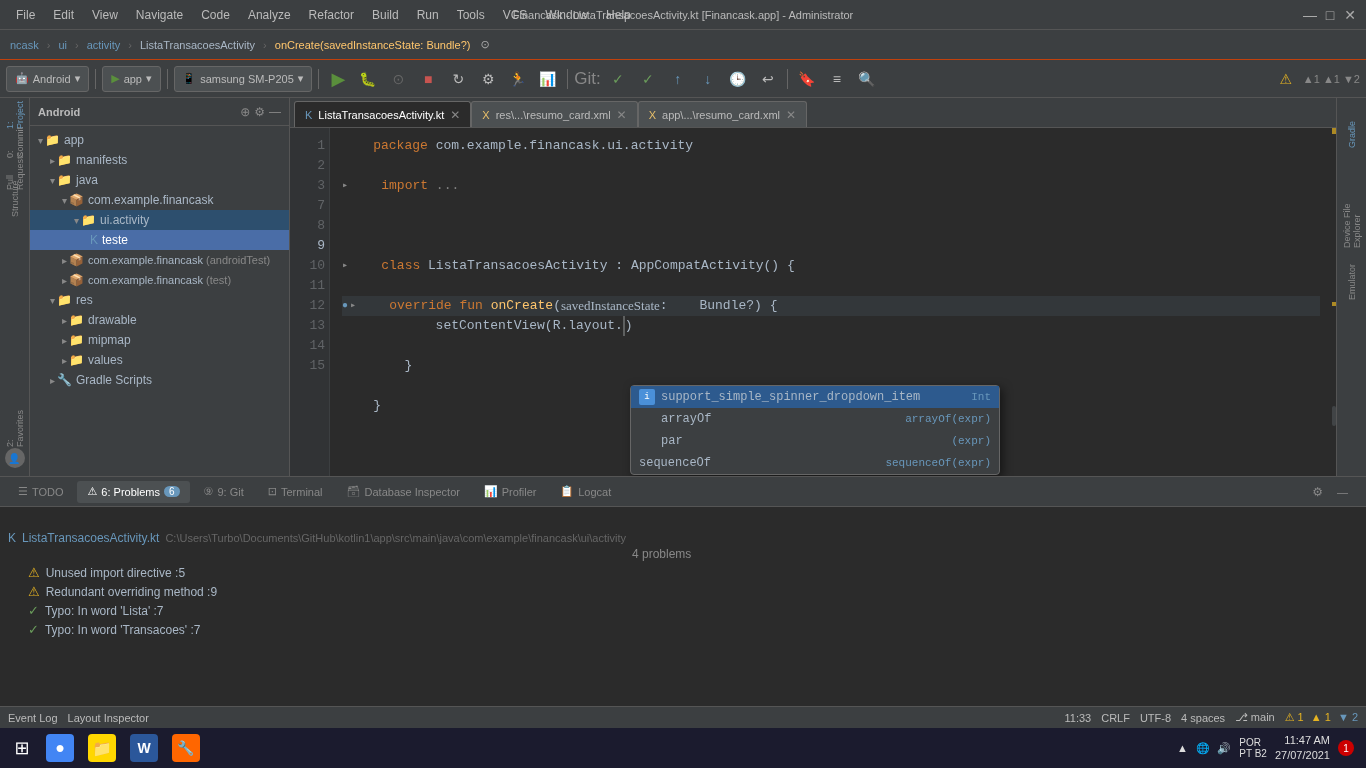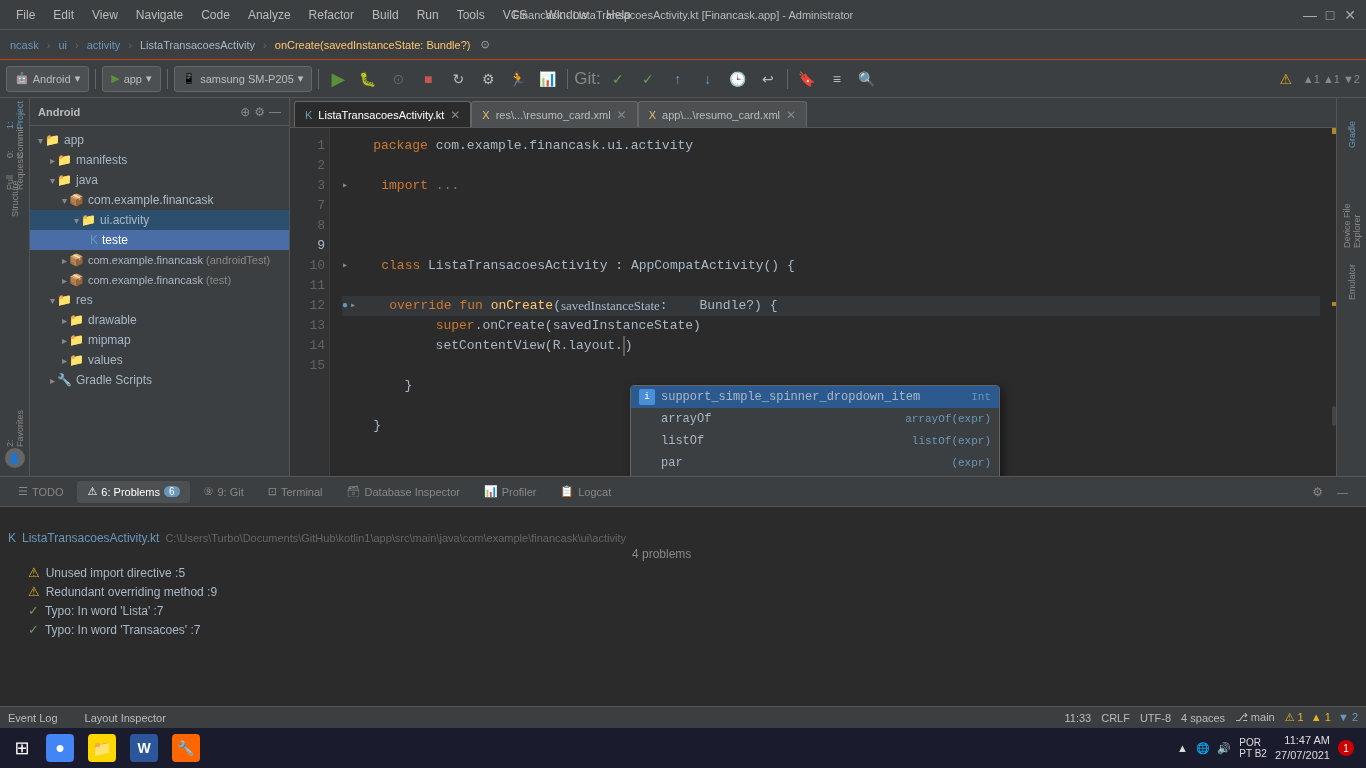--- a/index.html
+++ b/index.html
@@ -444,21 +444,21 @@
       background: #3c3f41;
       display: flex;
       align-items: center;
       padding: 0 8px;
       gap: 12px;
       font-size: 11px;
       color: #bbb;
       border-top: 1px solid #555;
       flex-shrink: 0;
     }
-    .status-left { display: flex; align-items: center; gap: 27px; flex: 1; }
+    .status-left { display: flex; align-items: center; gap: 10px; flex: 1; }
     .status-right { display: flex; align-items: center; gap: 10px; }
     .status-item { cursor: pointer; }
 
     
     .taskbar {
       height: 40px;
       background: #1b1b2e;
       display: flex;
       align-items: center;
       padding: 0 4px;
@@ -793,23 +793,20 @@
         </div>
 
         <div class="code-line"></div>
 
         <div class="code-line highlighted-line">
           <span style="color:#6897bb; font-size:10px; margin-right:2px;">●</span>
           <span class="fold-icon">▸</span>
           <span class="annotation">    </span><span class="kw">override </span><span class="kw">fun </span><span class="fn">onCreate</span><span>(</span><span style="color:#a9b7c6;font-family:Liberation Serif, serif;">savedInstanceState</span><span>: </span><span style="color:#a9b7c6;margin-left:24px;">Bundle?</span><span>) {</span>
         </div>
 
-        <div class="code-line">
-          <span>            </span><span class="kw">super</span><span>.onCreate(savedInstanceState)</span>
-        </div>
 
         <div class="code-line">
           <span>            setContentView(R.layout.</span><span style="background:#5e6060; width:2px; display:inline-block;">&nbsp;</span><span>)</span>
         </div>
 
         <div class="code-line"></div>
 
         <div class="code-line">
           <span>        }</span>
         </div>
@@ -827,25 +824,20 @@
             <span class="ac-name">support_simple_spinner_dropdown_item</span>
             <span class="ac-type">Int</span>
           </div>
 
           <div class="autocomplete-item">
             <div class="ac-icon" style="background:transparent;"></div>
             <span class="ac-name">arrayOf</span>
             <span class="ac-type">arrayOf(expr)</span>
           </div>
 
-          <div class="autocomplete-item">
-            <div class="ac-icon" style="background:transparent;"></div>
-            <span class="ac-name">listOf</span>
-            <span class="ac-type">listOf(expr)</span>
-          </div>
 
           <div class="autocomplete-item">
             <div class="ac-icon" style="background:transparent;"></div>
             <span class="ac-name">par</span>
             <span class="ac-type">(expr)</span>
           </div>
 
           <div class="autocomplete-item">
 
             <span class="ac-name">sequenceOf</span>

